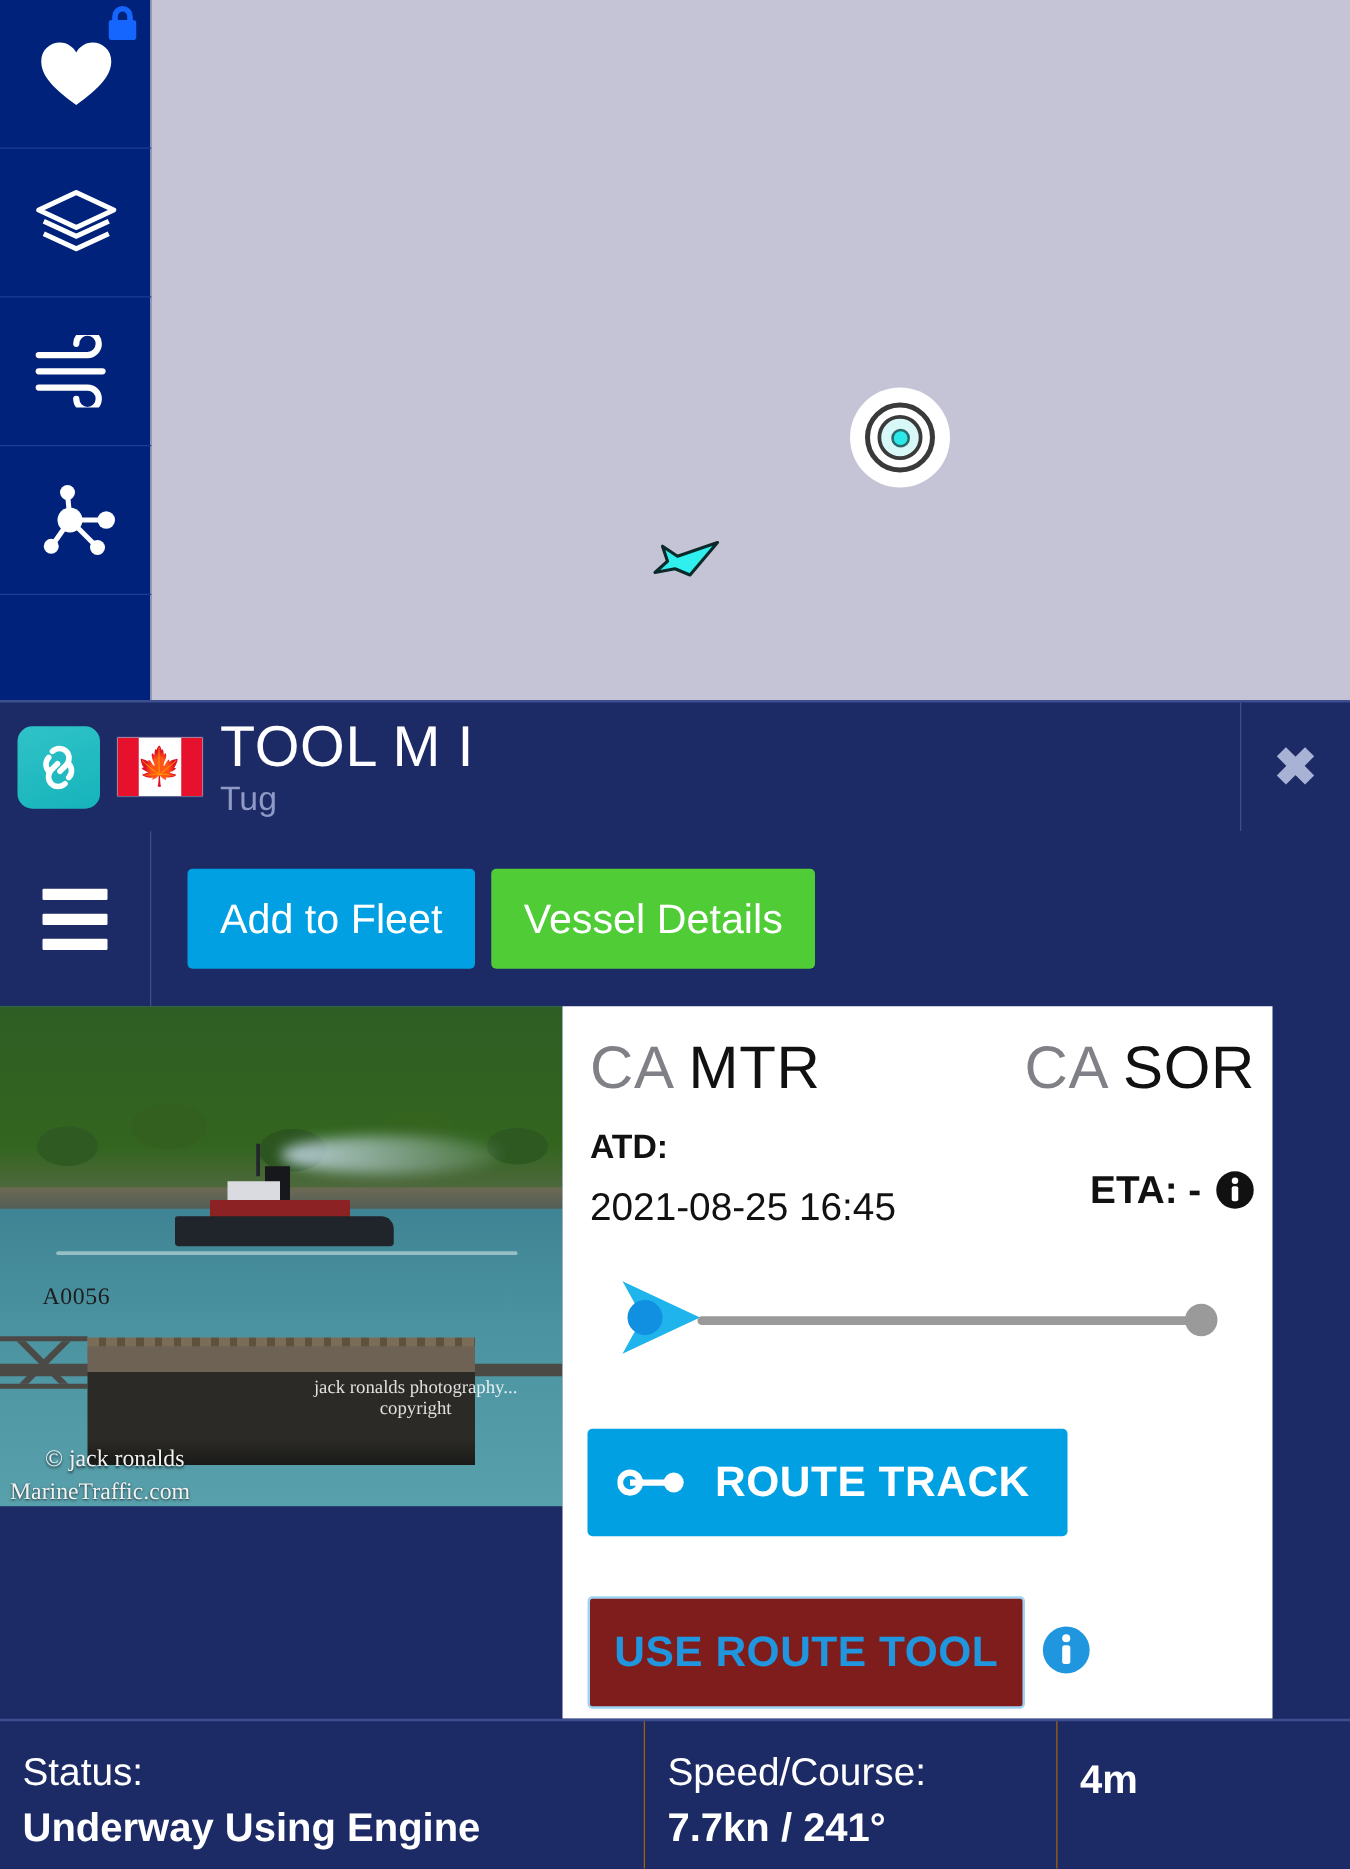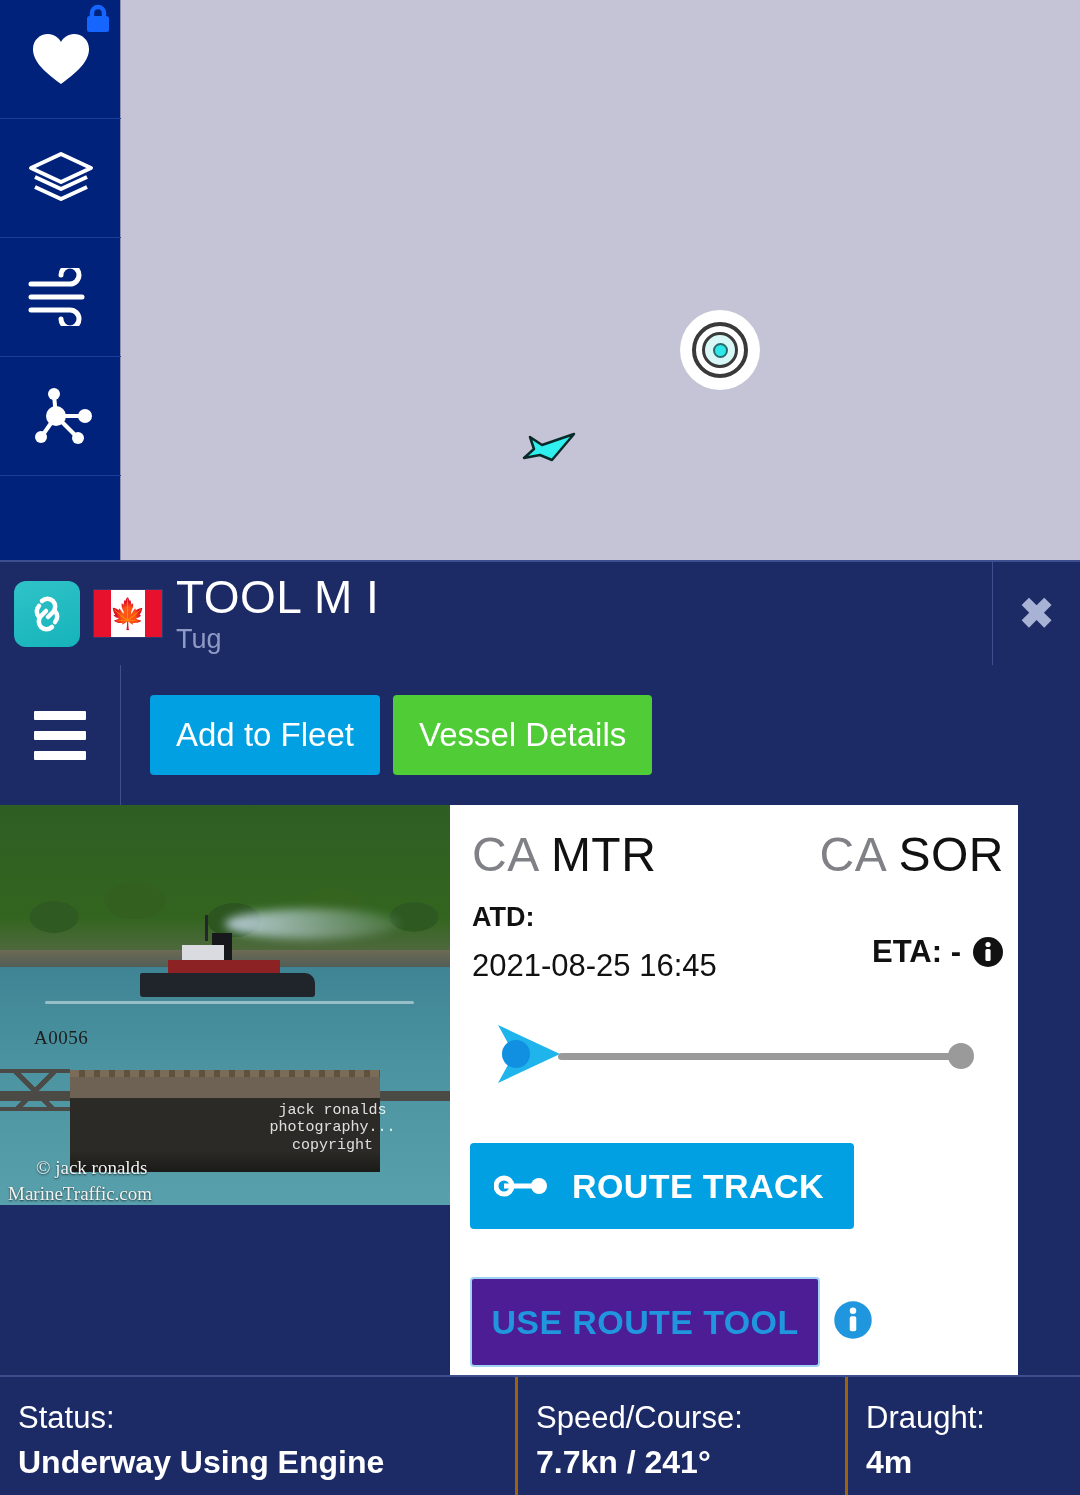--- a/index.html
+++ b/index.html
@@ -182,21 +182,21 @@
     background: linear-gradient(45deg, transparent 45%, #4b4a46 46%, #4b4a46 52%, transparent 53%),
                 linear-gradient(-45deg, transparent 45%, #4b4a46 46%, #4b4a46 52%, transparent 53%);
   }
   .photo .plabel {
     position: absolute; color: #1d1d1d; font-size: 19px;
     font-family: "Liberation Serif", serif; letter-spacing: 0.5px;
   }
   .photo .plabel-a0056 { left: 34px; top: 222px; }
   .photo .pwm {
     position: absolute; color: rgba(255,255,255,0.85); font-size: 15px;
-    font-family: Liberation Mono, monospace; text-align: center; line-height: 1.15;
+    font-family: Liberation Serif, serif; text-align: center; line-height: 1.15;
   }
   .photo .pwm-copy { left: 240px; top: 297px; width: 185px; }
   .photo .pcredit {
     position: absolute; left: 8px; color: #f2f2f2; font-size: 19px;
     font-family: "Liberation Serif", serif;
     text-shadow: 0 1px 2px rgba(0,0,0,0.7);
   }
   .photo .pcredit-1 { top: 352px; margin-left: 28px; }
   .photo .pcredit-2 { top: 378px; }
 
@@ -232,36 +232,36 @@
   }
   .btn-past-track {
     position: absolute; left: 20px; top: 338px; height: 86px; padding: 0 30px 0 24px;
     background: #00a0e3; border: none; border-radius: 4px; cursor: pointer;
     display: flex; align-items: center; gap: 22px;
     font-family: "Liberation Sans", sans-serif;
     font-size: 34px; font-weight: bold; color: #fff; letter-spacing: 0.4px;
   }
   .btn-route-tool {
     position: absolute; left: 20px; top: 472px; height: 90px; width: 350px;
-    background: #4c1d95; border: 2px solid #9fd3f2; border-radius: 4px; cursor: pointer;
+    background: #7f1d1d; border: 2px solid #9fd3f2; border-radius: 4px; cursor: pointer;
     display: flex; align-items: center; justify-content: center;
     font-family: "Liberation Sans", sans-serif;
     font-size: 34px; font-weight: bold; color: #1f96de; letter-spacing: 0.4px;
   }
   .route-info {
     position: absolute; left: 383px; top: 495px; width: 40px; height: 40px; cursor: pointer;
   }
 
   
   .status-bar {
     position: absolute; left: 0; top: 1375px; width: 1080px; height: 120px;
     background: #1c2a66; border-top: 2px solid #3d4f8e; display: flex;
   }
   .st-cell { padding: 22px 0 0 18px; position: relative; }
-  .st-cell + .st-cell { border-left: 3px solid #a16207; }
+  .st-cell + .st-cell { border-left: 1px solid #a16207; }
   .st-cell.c1 { width: 515px; }
   .st-cell.c2 { width: 330px; }
   .st-cell.c3 { flex: 1; }
   .st-label { font-size: 31px; color: #ffffff; font-weight: 400; line-height: 1.25; }
   .st-value { font-size: 32px; color: #ffffff; font-weight: bold; line-height: 1.25; margin-top: 4px; }
 </style>
 </head>
 <body>
 
 <div id="app">
@@ -435,18 +435,17 @@
   <div class="status-bar">
     <div class="st-cell c1">
       <div class="st-label">Status:</div>
       <div class="st-value">Underway Using Engine</div>
     </div>
     <div class="st-cell c2">
       <div class="st-label">Speed/Course:</div>
       <div class="st-value">7.7kn / 241°</div>
     </div>
     <div class="st-cell c3">
-      <div class="st-label">Draught:</div>
       <div class="st-value">4m</div>
     </div>
   </div>
 
 </div>
 
 </body></html>

